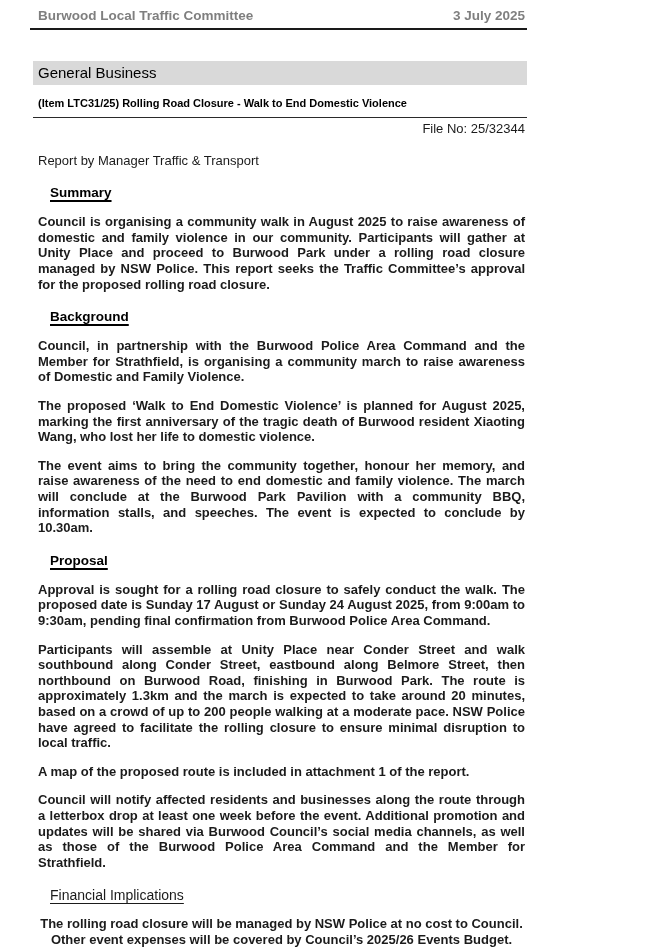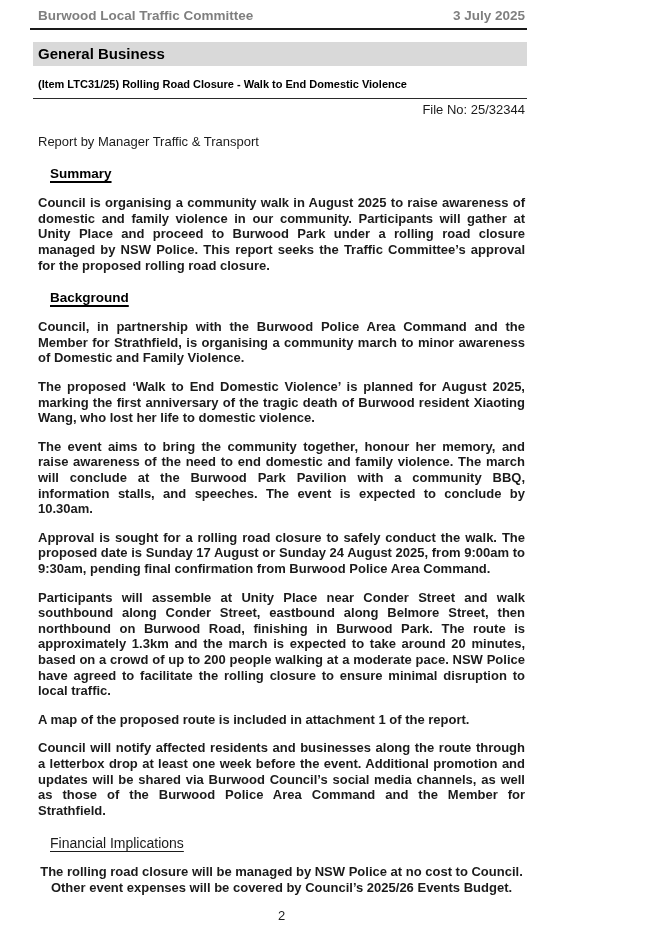--- a/index.html
+++ b/index.html
@@ -23,24 +23,24 @@
     font-weight: bold;
     font-size: 13.5px;
     color: #7f7f7f;
   }
   .hdr-rule {
     height: 2.5px;
     background: #1a1a1a;
     margin: 4px -2px 0 -8px;
   }
   .section-bar {
-    margin: 12px -2px 0 -5px;
+    margin: 31px -2px 0 -5px;
     background: #d9d9d9;
     color: #000000;
-    font-weight: bold;
+    font-weight: normal;
     font-size: 15px;
     line-height: 18px;
     padding: 3px 0 3px 5px;
   }
   h1.item-title {
     font-size: 11px;
     line-height: 19px;
     font-weight: bold;
     color: #000000;
     margin: 9px -2px 0 -5px;
@@ -103,26 +103,27 @@
 
   <p class="report-by">Report by Manager Traffic &amp; Transport</p>
 
   <section>
     <h2 class="sec-heading">Summary</h2>
     <p class="body-para">Council is organising a community walk in August 2025 to raise awareness of domestic and family violence in our community. Participants will gather at Unity Place and proceed to Burwood Park under a rolling road closure managed by NSW Police. This report seeks the Traffic Committee’s approval for the proposed rolling road closure.</p>
   </section>
 
   <section>
     <h2 class="sec-heading">Background</h2>
-    <p class="body-para">Council, in partnership with the Burwood Police Area Command and the Member for Strathfield, is organising a community march to minor awareness of Domestic and Family Violence.</p>
+    <p class="body-para">Council, in partnership with the Burwood Police Area Command and the Member for Strathfield, is organising a community march to raise awareness of Domestic and Family Violence.</p>
     <p class="body-para">The proposed ‘Walk to End Domestic Violence’ is planned for August 2025, marking the first anniversary of the tragic death of Burwood resident Xiaoting Wang, who lost her life to domestic violence.</p>
     <p class="body-para">The event aims to bring the community together, honour her memory, and raise awareness of the need to end domestic and family violence. The march will conclude at the Burwood Park Pavilion with a community BBQ, information stalls, and speeches. The event is expected to conclude by 10.30am.</p>
   </section>
 
   <section>
+    <h2 class="sec-heading">Proposal</h2>
     <p class="body-para">Approval is sought for a rolling road closure to safely conduct the walk. The proposed date is Sunday 17 August or Sunday 24 August 2025, from 9:00am to 9:30am, pending final confirmation from Burwood Police Area Command.</p>
     <p class="body-para">Participants will assemble at Unity Place near Conder Street and walk southbound along Conder Street, eastbound along Belmore Street, then northbound on Burwood Road, finishing in Burwood Park. The route is approximately 1.3km and the march is expected to take around 20 minutes, based on a crowd of up to 200 people walking at a moderate pace. NSW Police have agreed to facilitate the rolling closure to ensure minimal disruption to local traffic.</p>
     <p class="body-para">A map of the proposed route is included in attachment 1 of the report.</p>
   </section>
 
   <section>
     <p class="body-para">Council will notify affected residents and businesses along the route through a letterbox drop at least one week before the event. Additional promotion and updates will be shared via Burwood Council’s social media channels, as well as those of the Burwood Police Area Command and the Member for Strathfield.</p>
   </section>
 
   <section>

